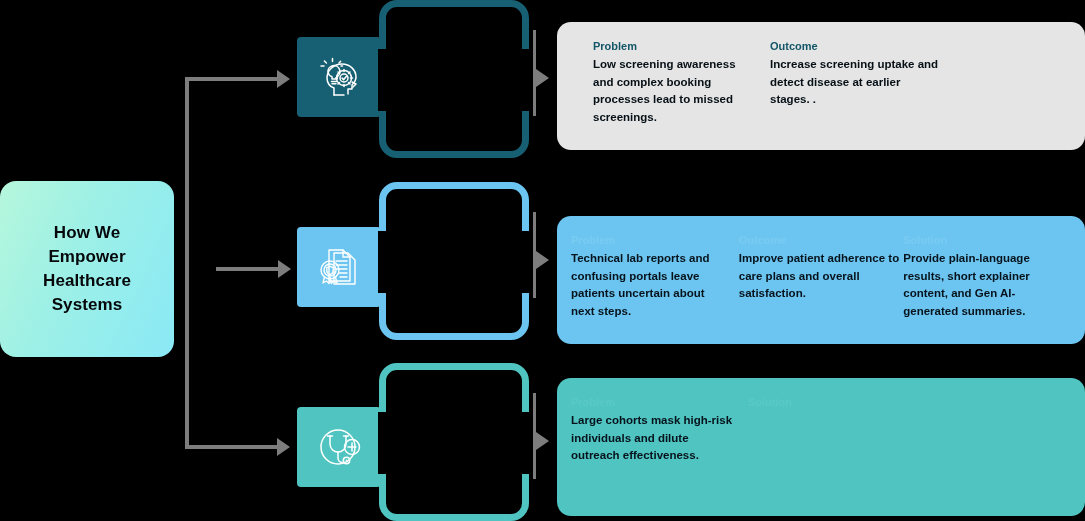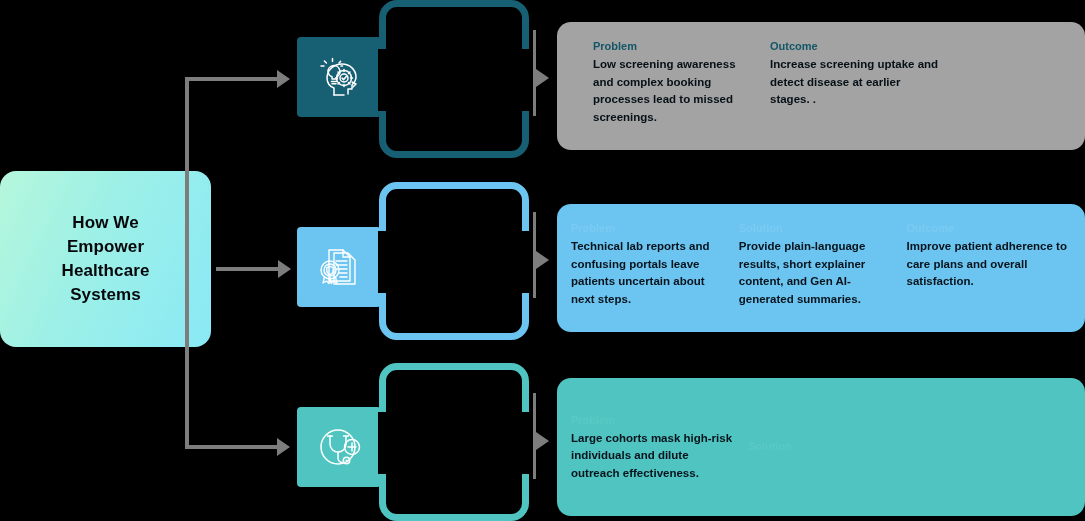--- a/index.html
+++ b/index.html
@@ -15,22 +15,22 @@
     width: 1085px;
     height: 521px;
     background: #000000;
     overflow: hidden;
   }
 
   
   .hero {
     position: absolute;
     left: 0px;
-    top: 171px;
-    width: 211px;
+    top: 181px;
+    width: 174px;
     height: 176px;
     border-radius: 16px;
     background: linear-gradient(115deg, #b6f7dc 0%, #9df0e6 42%, #8ae9f6 100%);
     display: flex;
     align-items: center;
     justify-content: center;
     box-sizing: border-box;
     padding: 0 16px;
   }
   .hero-title {
@@ -122,25 +122,25 @@
     margin-bottom: 3px;
   }
   .col-body {
     font-size: 11.5px;
     font-weight: bold;
     line-height: 1.52;
     color: #07131c;
   }
 
   
-  .theme-dark   { background: #a3a3a3; padding-left: 36px; }
+  .theme-dark   { background: #e5e5e5; padding-left: 36px; }
   .theme-dark   .col-head { color: #135667; }
   .theme-blue   { background: #6cc5f0; }
   .theme-blue   .col-head { color: #79cbf2; }
-  .theme-teal   { background: #4fc4c0; align-items: center; }
+  .theme-teal   { background: #4fc4c0; }
   .theme-teal   .col-head { color: #5ac9c5; }
 
   .theme-dark .col-body { color: #061016; }
 </style>
 </head>
 <body>
 
 <div id="stage">
 
   <div class="hero">
@@ -213,32 +213,32 @@
         <path d="M10.5 33 l-1.5 6 3.5 -2 2.5 2.4 1 -5.6"></path>
         <path d="M21.5 33 l1.5 6 -3.5 -2 -2.3 2.4 -1.2 -5.6"></path>
       </svg>
     </span>
   </div>
 
   <div class="ghost" style="left:379px; top:182px; border-color:#6cc5f0;"></div>
   <div class="ghost-bar" style="left:533px; top:212px;"></div>
   <div class="arrow-head" style="left:536px; top:251px;"></div>
 
-  <div class="card theme-blue" style="top:204px; height:128px;">
+  <div class="card theme-blue" style="top:216px; height:128px;">
     <div class="col col-0">
       <div class="col-head">Problem</div>
       <div class="col-body">Technical lab reports and confusing portals leave patients uncertain about next steps.</div>
     </div>
+    <div class="col col-2">
+      <div class="col-head">Outcome</div>
+      <div class="col-body">Improve patient adherence to care plans and overall satisfaction.</div>
+    </div>
     <div class="col col-1">
       <div class="col-head">Solution</div>
       <div class="col-body">Provide plain-language results, short explainer content, and Gen AI-generated summaries.</div>
-    </div>
-    <div class="col col-2">
-      <div class="col-head">Outcome</div>
-      <div class="col-body">Improve patient adherence to care plans and overall satisfaction.</div>
     </div>
   </div>
 
   <div class="icon-tile" style="left:297px; top:407px; background:#4fc4c0;">
     <span>
       <svg width="50" height="46" viewBox="0 0 50 46" fill="none" stroke="#ffffff" stroke-width="1.5" stroke-linecap="round" stroke-linejoin="round">
         <circle cx="24" cy="23" r="17"></circle>
 
         <path d="M16 12 v8 a8 8 0 0 0 16 0 v-8"></path>
         <path d="M13.5 12 h5 M29.5 12 h5"></path>

